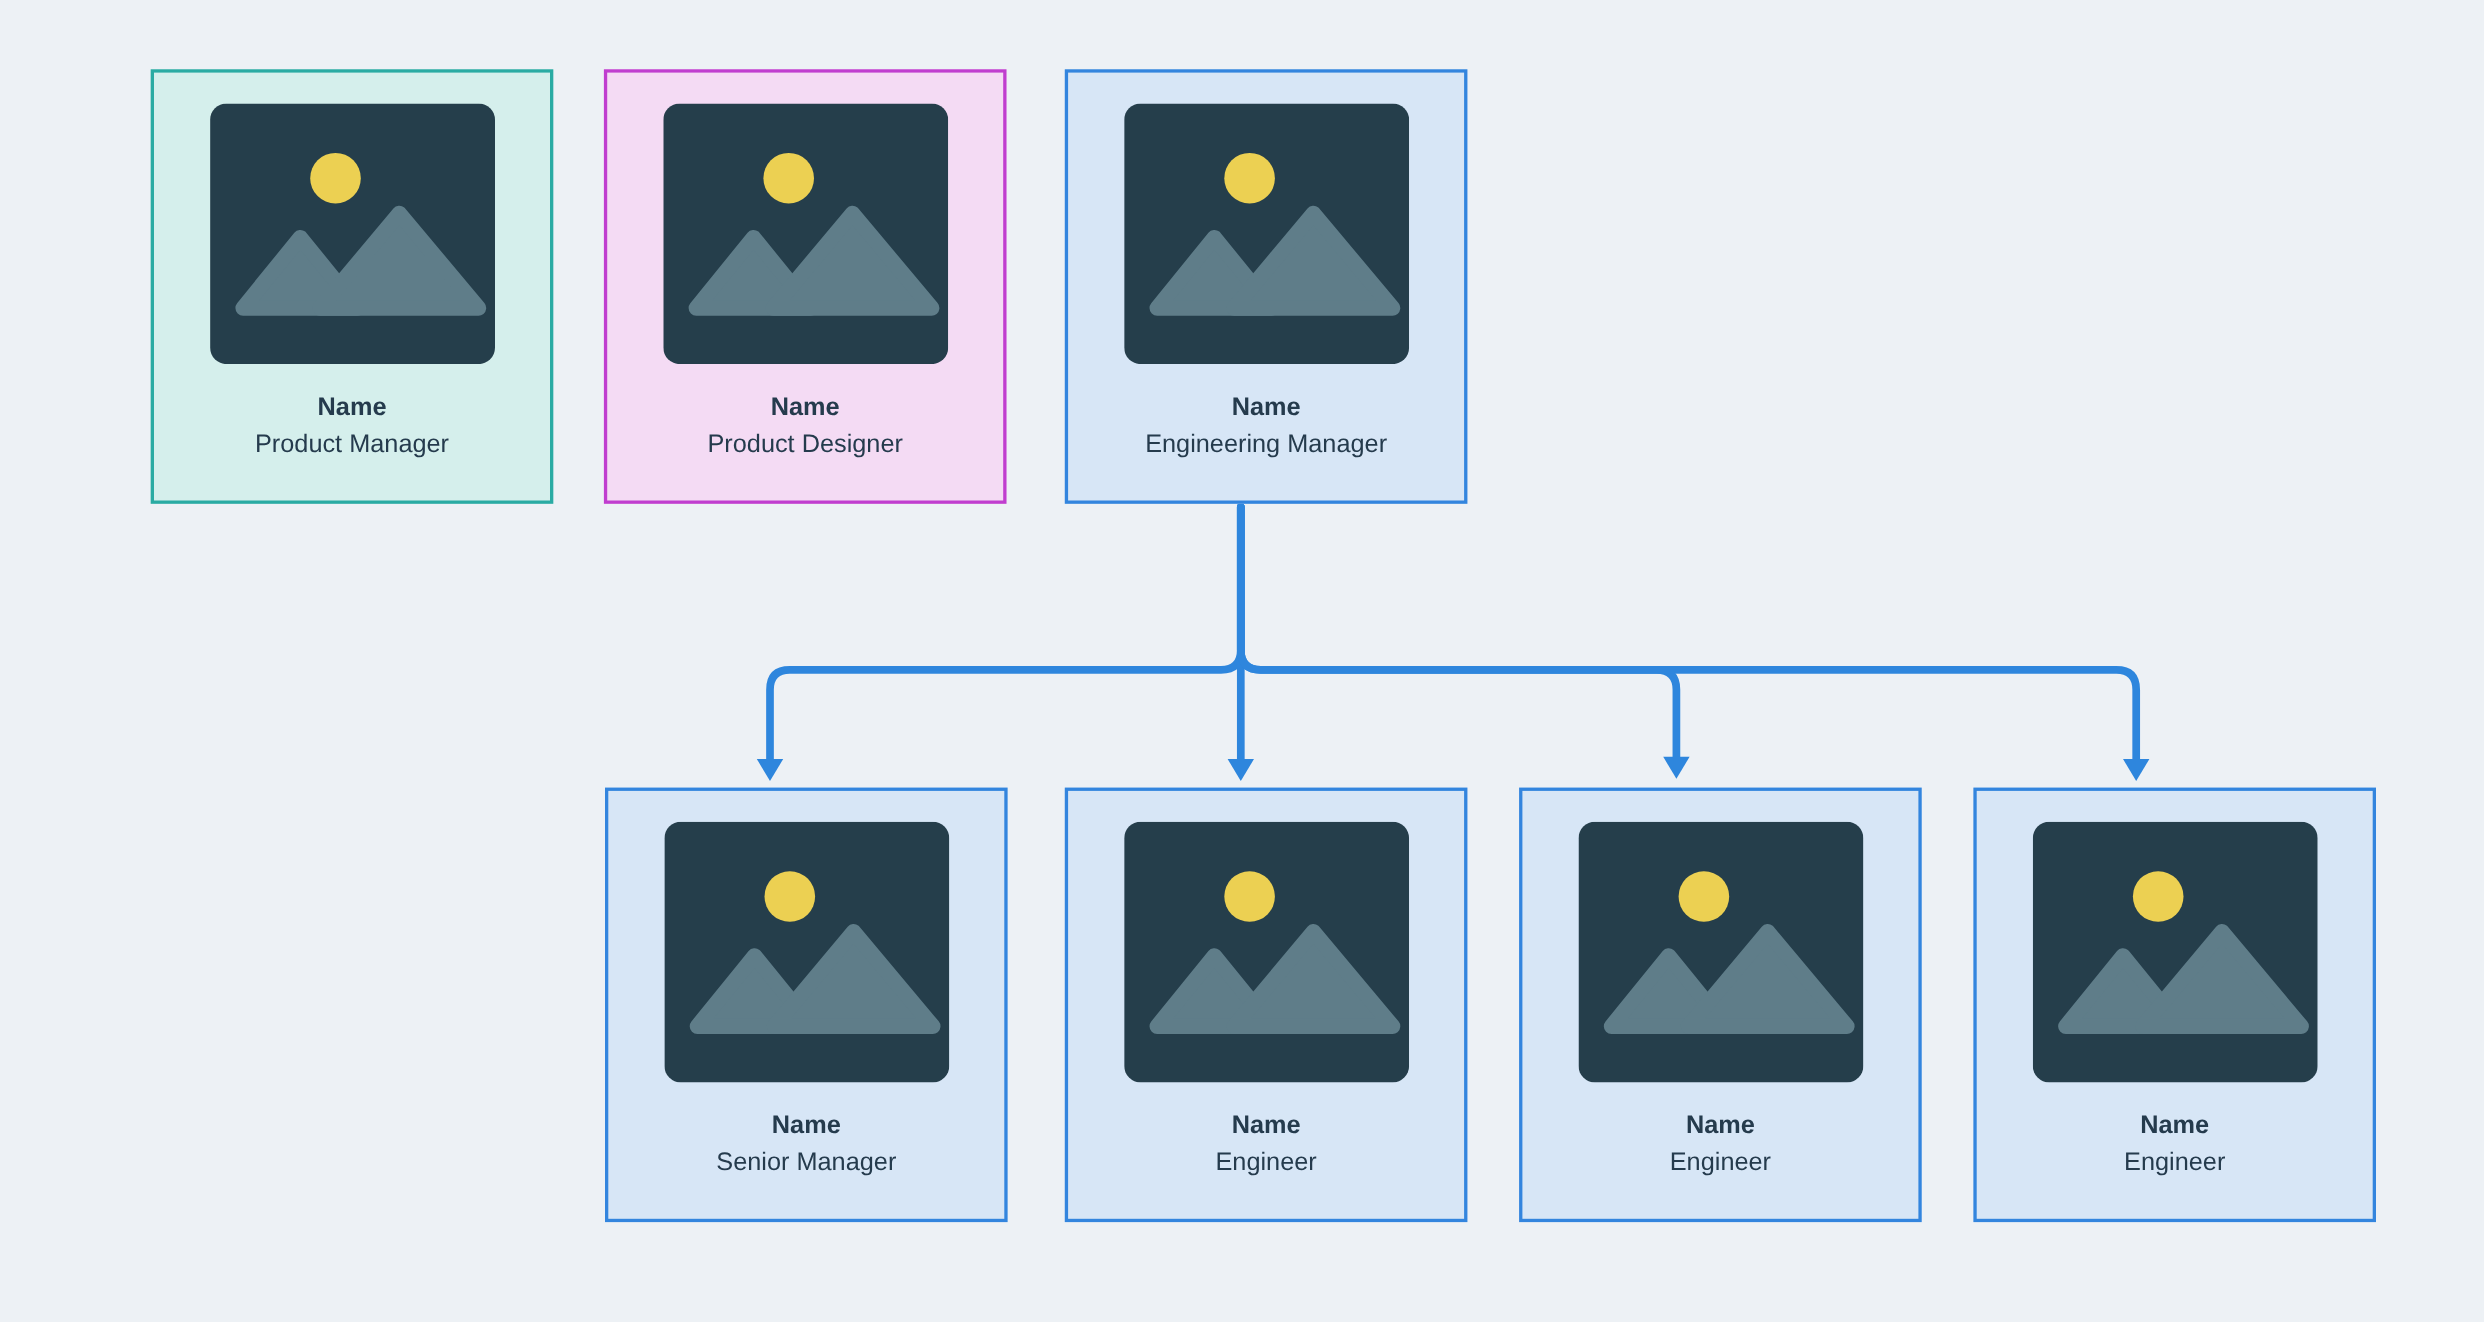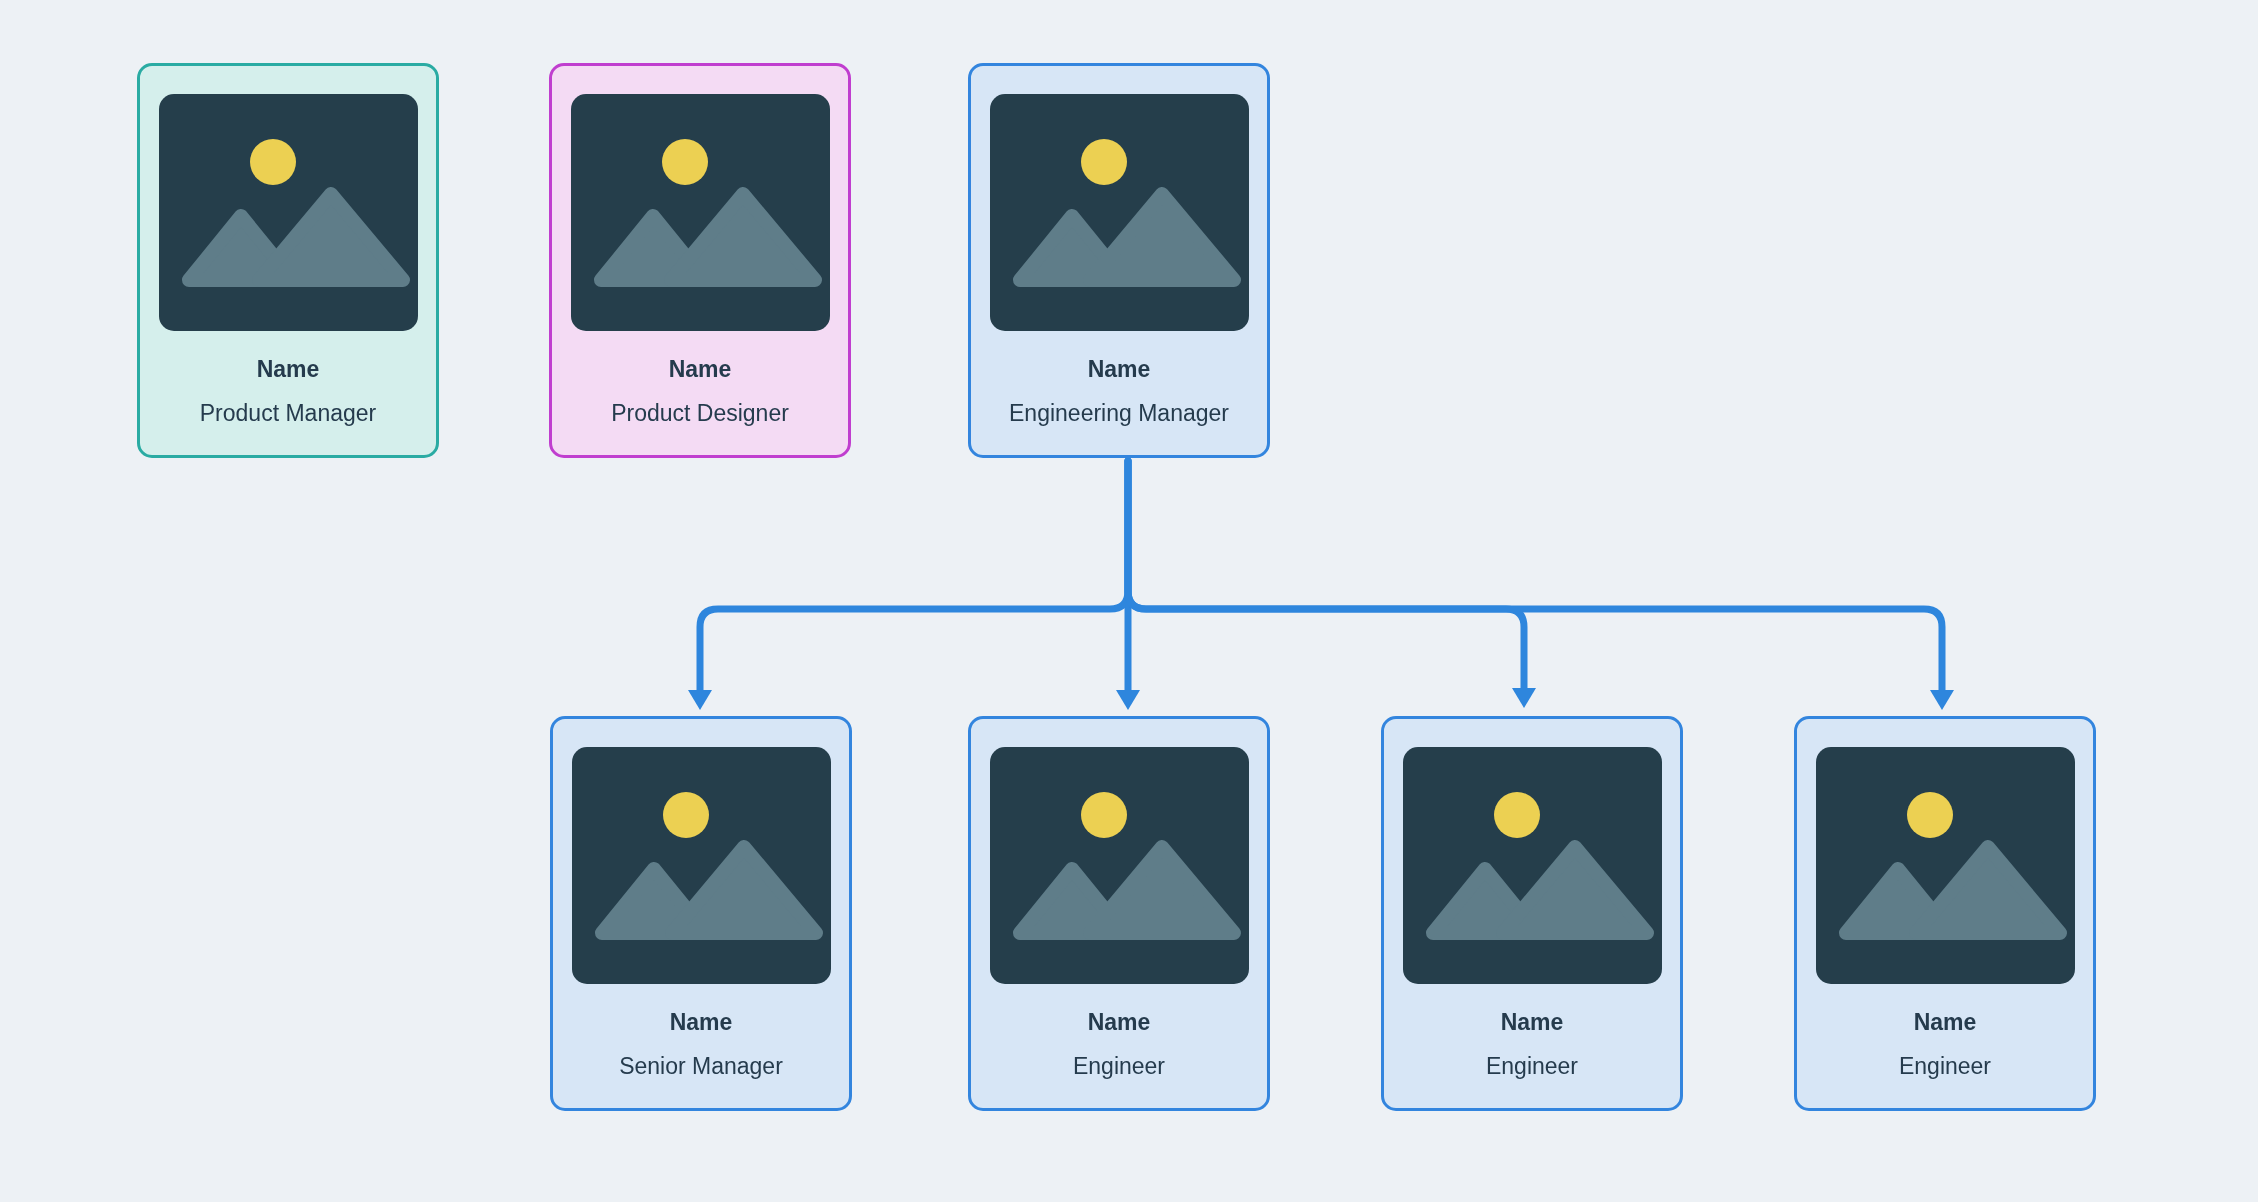--- a/index.html
+++ b/index.html
@@ -12,33 +12,33 @@
   html,body{margin:0;padding:0;}
   body{
     width:2258px;height:1202px;position:relative;overflow:hidden;
     background:var(--page-bg);
     font-family:"Liberation Sans", sans-serif;
   }
   #connector-layer{position:absolute;left:0;top:0;width:2258px;height:1202px;}
   .edge{stroke:var(--connector);stroke-width:7;fill:none;stroke-linecap:round;}
   .arrowhead{fill:var(--connector);stroke:none;}
   .card{
-    position:absolute;width:302px;height:395px;box-sizing:border-box;
-    border:3px solid;border-radius:15px;
+    position:absolute;width:366px;height:395px;box-sizing:border-box;
+    border:3px solid;border-radius:0;
     display:flex;flex-direction:column;align-items:center;
   }
   .card.teal{background:var(--card-teal-bg);border-color:var(--card-teal-border);}
   .card.pink{background:var(--card-pink-bg);border-color:var(--card-pink-border);}
   .card.blue{background:var(--card-blue-bg);border-color:var(--card-blue-border);}
   .photo{margin-top:28px;width:259px;height:237px;display:block;}
   .ph-rect{fill:var(--photo-bg);}
   .ph-sun{fill:var(--photo-sun);}
   .ph-mountain{fill:var(--photo-mountain);stroke:var(--photo-mountain);stroke-width:14;stroke-linejoin:round;}
   .name{margin-top:25px;font-size:23px;font-weight:bold;color:var(--text);line-height:1.2;}
-  .role{margin-top:16px;font-size:23px;font-weight:normal;color:var(--text);line-height:1.2;}
+  .role{margin-top:6px;font-size:23px;font-weight:normal;color:var(--text);line-height:1.2;}
   #card-product-manager{left:137px;top:63px;}
   #card-product-designer{left:549px;top:63px;}
   #card-engineering-manager{left:968px;top:63px;}
   #card-senior-engineer{left:550px;top:716px;}
   #card-engineer-1{left:968px;top:716px;}
   #card-engineer-2{left:1381px;top:716px;}
   #card-engineer-3{left:1794px;top:716px;}
 </style>
 </head>
 <body>

